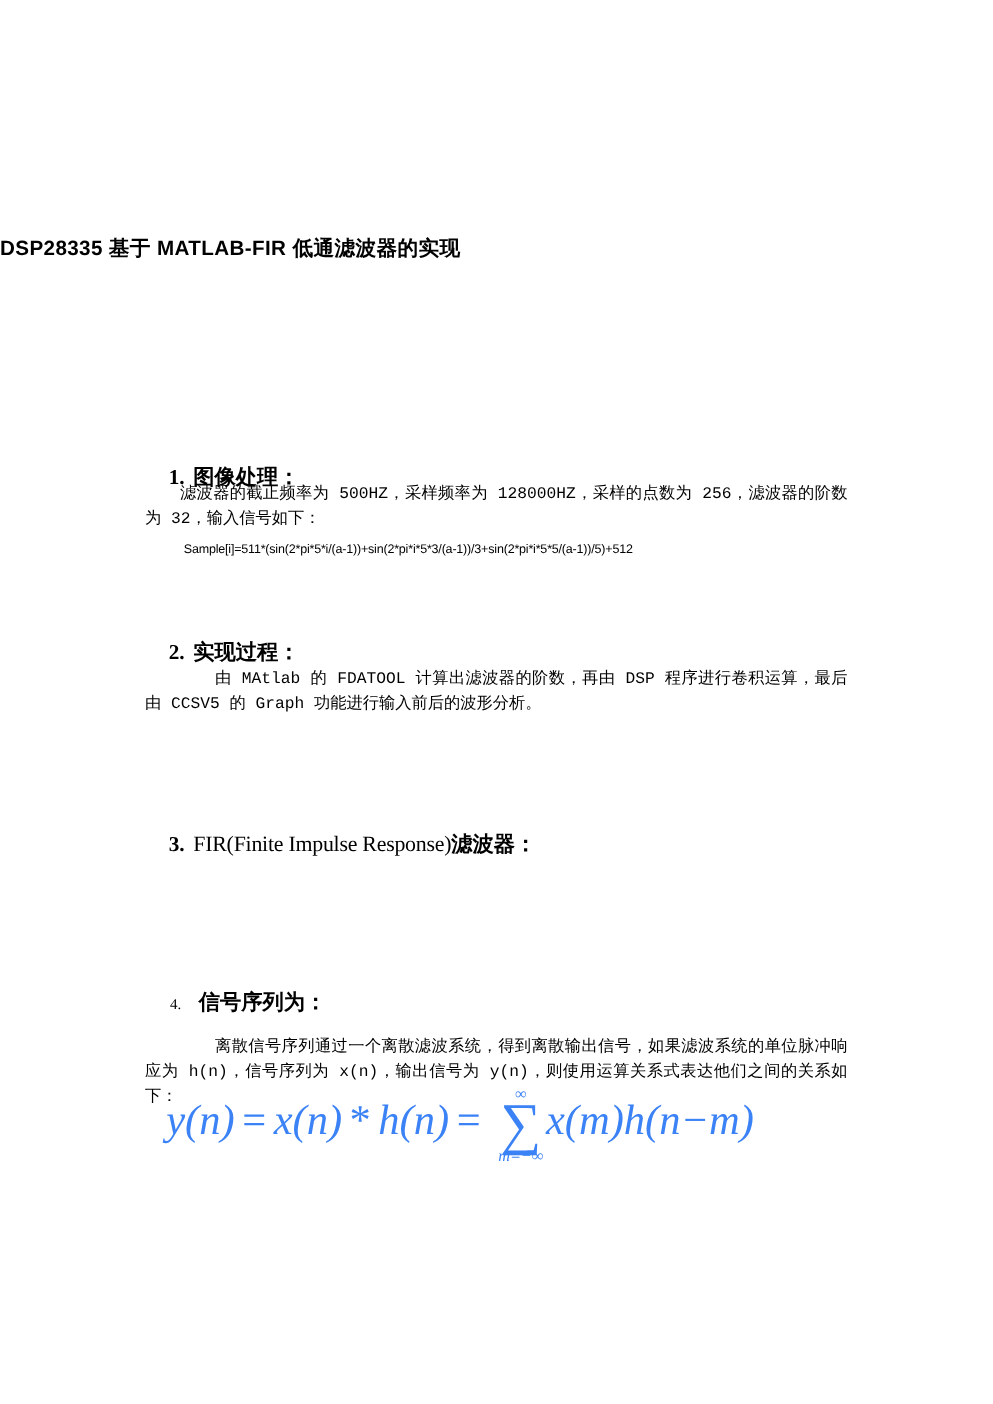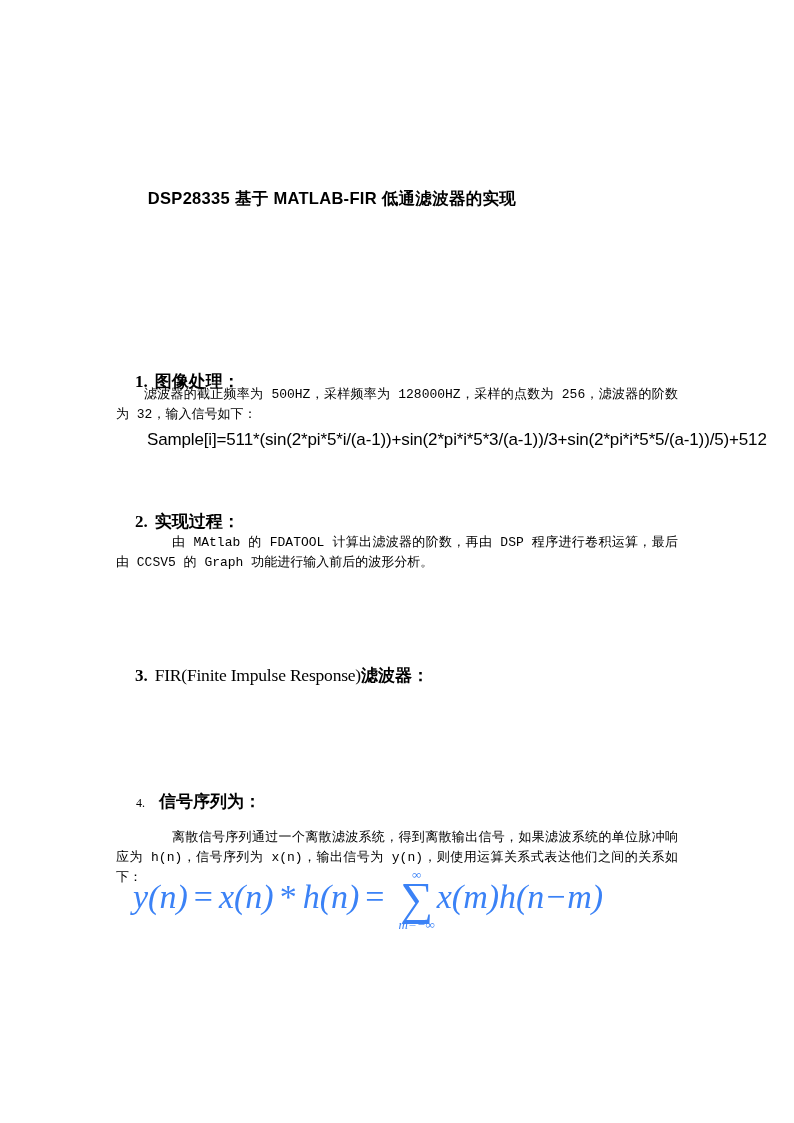--- a/index.html
+++ b/index.html
@@ -16,21 +16,21 @@
     font-family: "Liberation Sans", sans-serif;
     color: #000000;
   }
 
   
   .doc-title {
     position: absolute;
     left: 0;
     top: 188px;
     width: 664px;
-    text-align: center;
+    text-align: left;
     font-family: "Liberation Sans", sans-serif;
     font-weight: bold;
     font-size: 16.5px;
     letter-spacing: 0.3px;
     white-space: pre;
   }
 
   
   .section-heading {
     position: absolute;
@@ -79,21 +79,21 @@
   }
   .body-block p {
     margin: 0;
   }
   .ind-1 { text-indent: 28px; }
   .ind-2 { text-indent: 56px; }
 
   .mono-line {
     position: absolute;
     font-family: "Liberation Sans", sans-serif;
-    font-size: 17px;
+    font-size: 10px;
     line-height: 18px;
     letter-spacing: -0.15px;
     white-space: pre;
   }
 
   #para-1 { left: 116px; top: 385px; width: 562px; }
   #formula-1 { left: 147px; top: 431px; }
   #para-2 { left: 116px; top: 533px; width: 562px; }
   #para-3 { left: 116px; top: 657px; width: 562px; }
   #para-4 { left: 116px; top: 800px; width: 562px; margin-top: 28px; }

